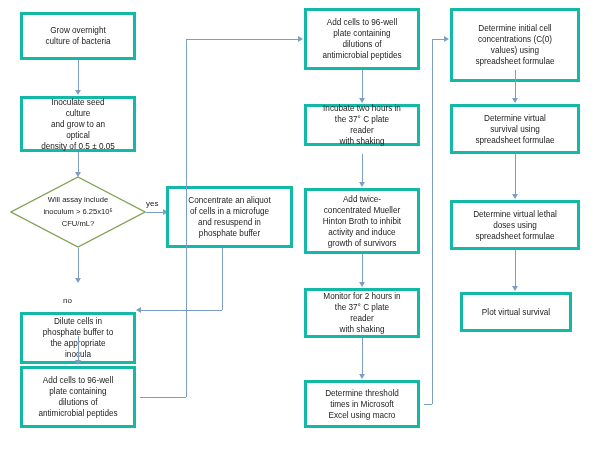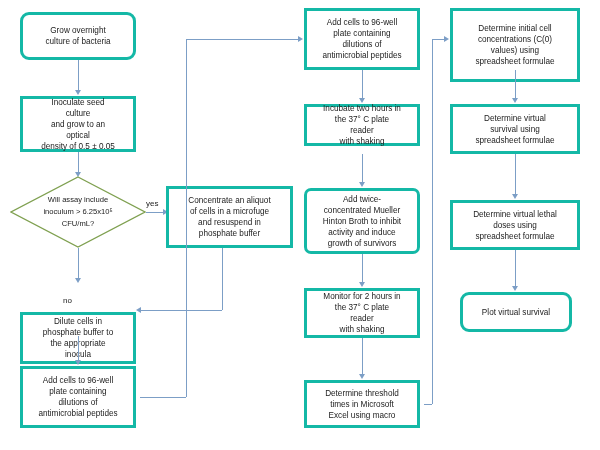--- a/index.html
+++ b/index.html
@@ -24,21 +24,21 @@
     font-size: 8.2px;
     line-height: 11px;
     text-align: center;
     display: flex;
     align-items: center;
     justify-content: center;
     padding: 2px 15px;
     white-space: pre-line;
   }
   .node.rounded {
-    border-radius: 9px;
+    border-radius: 0;
   }
   .diamond-wrap {
     position: absolute;
     box-sizing: border-box;
   }
   .diamond-shape {
     position: absolute;
     inset: 0;
   }
   .diamond-text {
@@ -157,21 +157,21 @@
   <div class="edge v" style="left:362px; top:70px; height:30px;"></div>
   <div class="arrow down" style="left:358.5px; top:98px;"></div>
 
   <div class="node" style="left:304px; top:104px; width:116px; height:42px;">Incubate two hours in
 the 37° C plate reader
 with shaking</div>
 
   <div class="edge v" style="left:362px; top:154px; height:30px;"></div>
   <div class="arrow down" style="left:358.5px; top:182px;"></div>
 
-  <div class="node" style="left:304px; top:188px; width:116px; height:66px;border-radius:7px;">Add twice-
+  <div class="node" style="left:304px; top:188px; width:116px; height:66px;">Add twice-
 concentrated Mueller
 Hinton Broth to inhibit
 activity and induce
 growth of survivors</div>
 
   <div class="edge v" style="left:362px; top:254px; height:30px;"></div>
   <div class="arrow down" style="left:358.5px; top:282px;"></div>
 
   <div class="node" style="left:304px; top:288px; width:116px; height:50px;">Monitor for 2 hours in
 the 37° C plate reader

